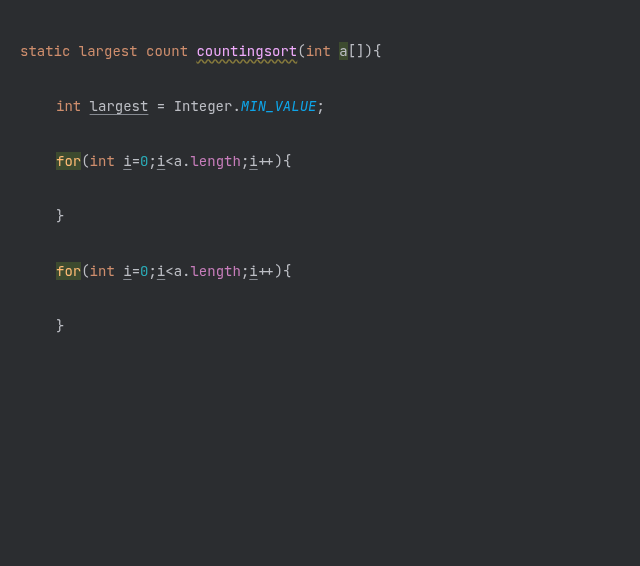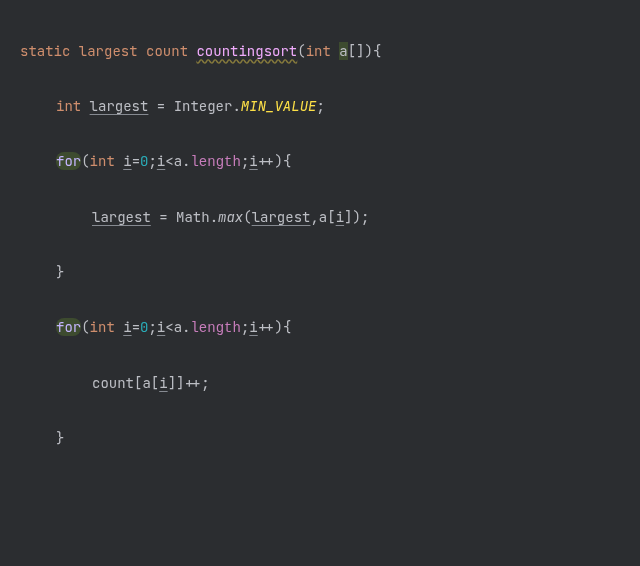--- a/index.html
+++ b/index.html
@@ -17,41 +17,39 @@
   .editor {
     padding: 10px 0 0 20px;
     white-space: pre;
   }
   .kw { color: #cf8e6d; }
   .methoddef { color: #f0abfc; text-decoration: underline wavy #867a3b; text-underline-offset: 3px;}
   .paramhl { background: #3d4b2f; color: #bcbec4; }
   .punct { color: #bcbec4; }
   .var { color: #bcbec4; }
   .varu { color: #bcbec4; text-decoration: underline; text-decoration-color: #868a91; text-underline-offset: 3px;}
-  .field { color: #c77dbb; font-family: Liberation Mono, monospace; }
-  .fielditalic { color: #fde047; font-style: italic; }
+  .field { color: #c77dbb; }
+  .fielditalic { color: #0ea5e9; font-style: italic; }
   .num { color: #2aacb8; }
   .cls { color: #bcbec4; }
   .staticcall { color: #bcbec4; font-style: italic; }
-  .forhl { background: #3d4b2f; color: #c4b5fd; border-radius: 8px; }
+  .forhl { background: #3d4b2f; color: #fdba74; }
   .hlvar { background: #3d4b2f; color: #bcbec4; text-decoration: underline; text-decoration-color: #868a91; text-underline-offset: 3px;}
   .indent1 { padding-left: 36px; display:inline-block;}
   .indent2 { padding-left: 72px; display:inline-block;}
 </style>
 </head>
 <body>
 
 <div class="editor">
 <div><span class="kw">static</span> <span class="kw">largest</span> <span class="kw">count</span> <span class="methoddef">countingsort</span><span class="punct">(</span><span class="kw">int</span> <span class="paramhl">a</span><span class="punct">[]</span><span class="punct">){</span></div>
 <div><span class="indent1"></span><span class="kw">int</span> <span class="varu">largest</span><span class="punct"> = </span><span class="cls">Integer</span><span class="punct">.</span><span class="fielditalic">MIN_VALUE</span><span class="punct">;</span></div>
 <div><span class="indent1"></span><span class="forhl">for</span><span class="punct">(</span><span class="kw">int</span> <span class="varu">i</span><span class="punct">=</span><span class="num">0</span><span class="punct">;</span><span class="varu">i</span><span class="punct">&lt;</span><span class="var">a</span><span class="punct">.</span><span class="field">length</span><span class="punct">;</span><span class="varu">i</span><span class="punct">++</span><span class="punct">){</span></div>
-<div><span class="indent2"></span><span class="varu">largest</span><span class="punct"> = </span><span class="cls">Math</span><span class="punct">.</span><span class="staticcall">max</span><span class="punct">(</span><span class="varu">largest</span><span class="punct">,</span><span class="var">a</span><span class="punct">[</span><span class="varu">i</span><span class="punct">]);</span></div>
 <div><span class="indent1"></span><span class="punct">}</span></div>
 <div><span class="indent1"></span><span class="forhl">for</span><span class="punct">(</span><span class="kw">int</span> <span class="varu">i</span><span class="punct">=</span><span class="num">0</span><span class="punct">;</span><span class="varu">i</span><span class="punct">&lt;</span><span class="var">a</span><span class="punct">.</span><span class="field">length</span><span class="punct">;</span><span class="varu">i</span><span class="punct">++</span><span class="punct">){</span></div>
-<div><span class="indent2"></span><span class="var">count</span><span class="punct">[</span><span class="var">a</span><span class="punct">[</span><span class="varu">i</span><span class="punct">]]++;</span></div>
 <div><span class="indent1"></span><span class="punct">}</span></div>
 <div> </div>
 
 
 
 
 
 
 
 

